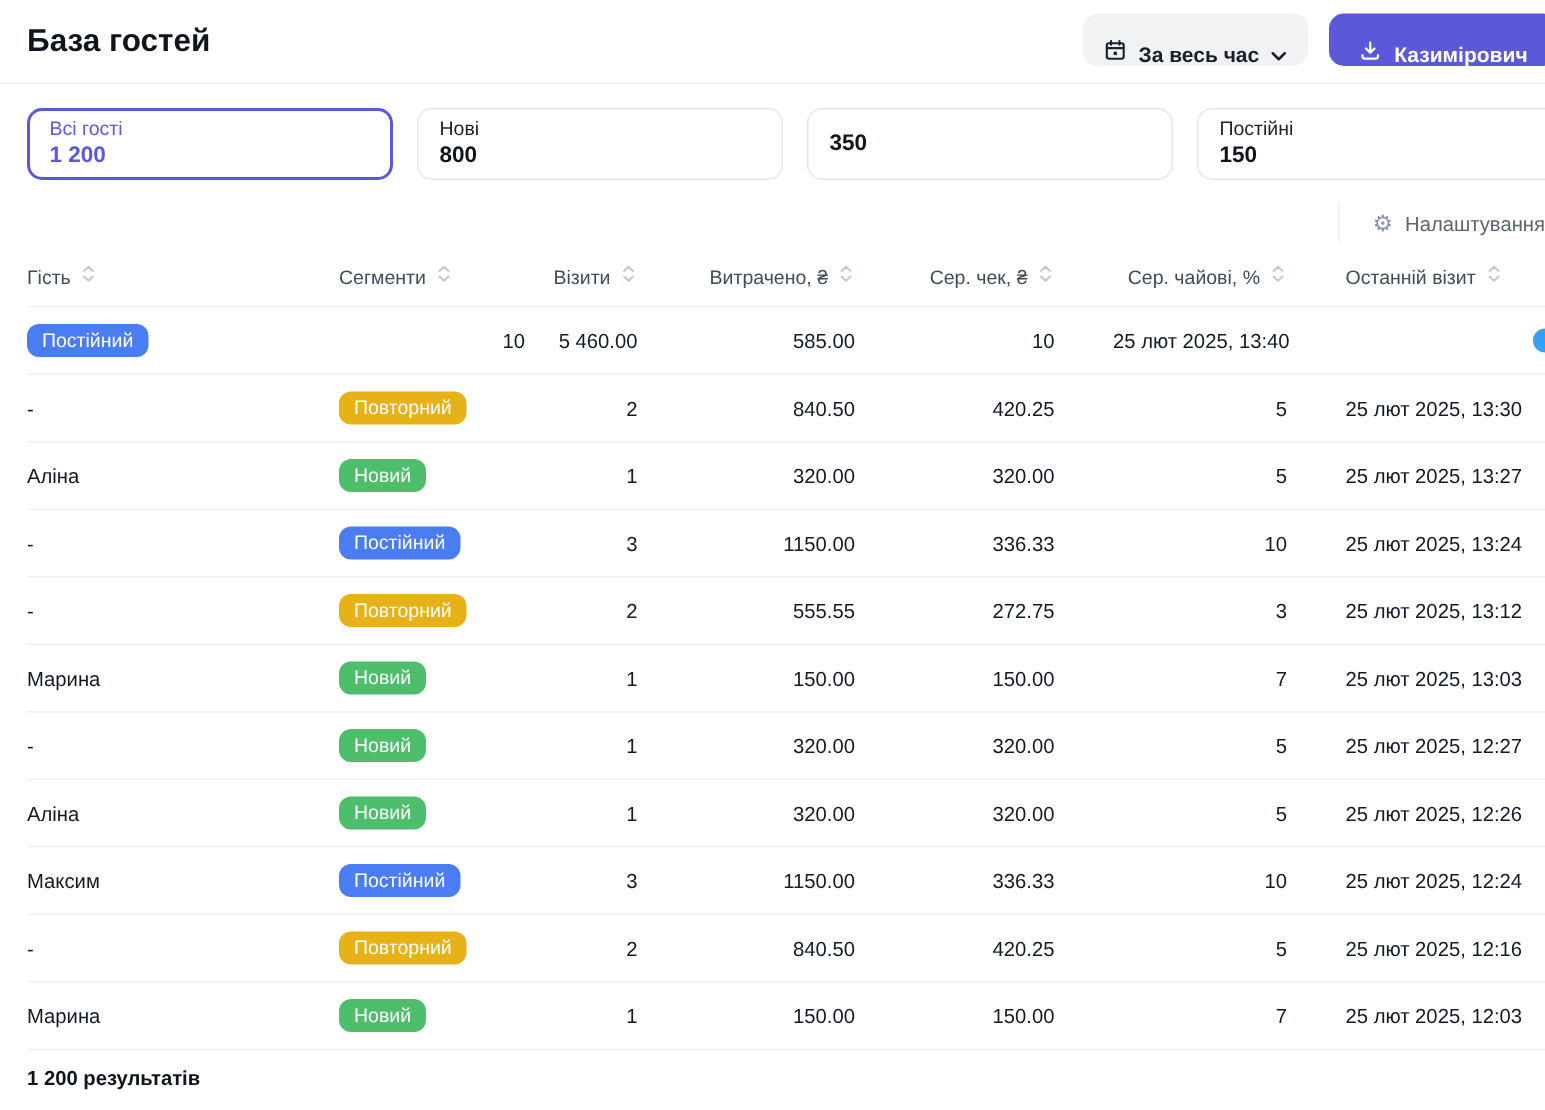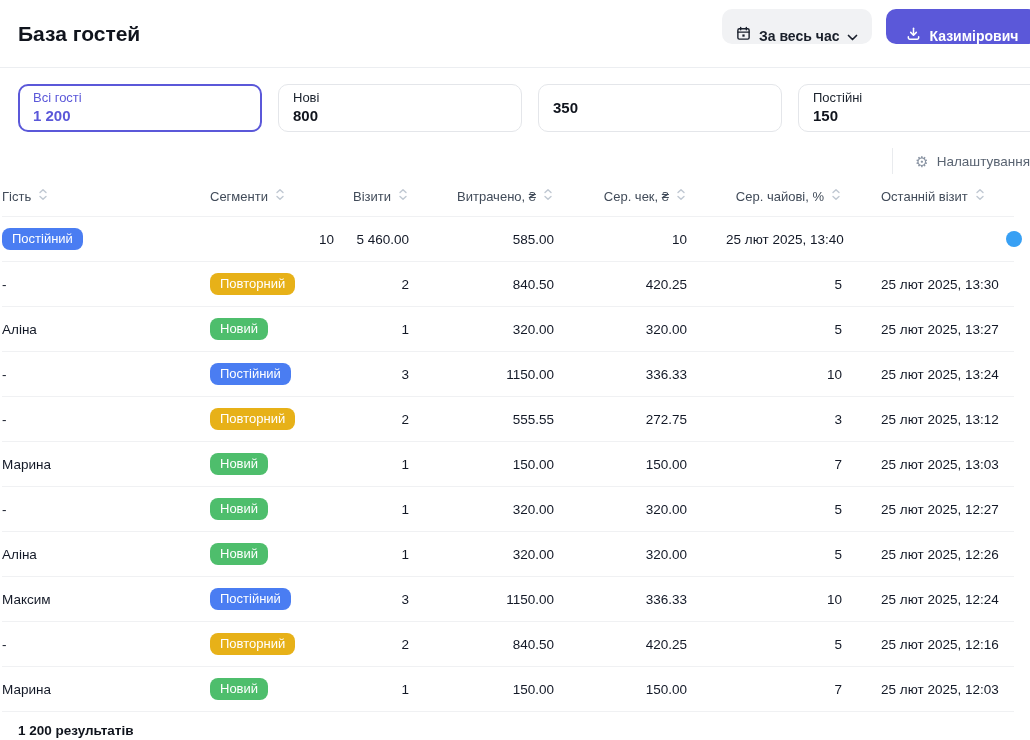--- a/index.html
+++ b/index.html
@@ -1,21 +1,21 @@
 <!DOCTYPE html>
 <html style="--accent: #5B58D9; --indicator: #38A0F4;"><head>
 <meta charset="utf-8">
 <style>
   * { box-sizing: border-box; }
   html,body { margin:0; padding:0; background:#fff; }
   body { font-family:"Liberation Sans","DejaVu Sans",sans-serif; color:#121826; }
   .page { position:relative; width:1030px; height:740px; overflow:hidden; background:#fff; }
 
   
-  .topbar { height:68px; display:flex; align-items:center; padding:0 18px; border-bottom:1px solid #ECEEF1; }
+  .topbar { height:56px; display:flex; align-items:center; padding:0 18px; border-bottom:1px solid #ECEEF1; }
   .page-title { font-size:21px; font-weight:700; margin:0; color:#10141D; }
   .actions { position:absolute; left:722px; top:9px; display:flex; gap:14px; }
   .btn { height:35px; display:flex; align-items:flex-end; gap:8px; border-radius:10px;
          font-size:14px; font-weight:700; border:none; cursor:pointer; font-family:inherit; white-space:nowrap; }
   .btn-light { background:#F1F2F4; color:#191F2A; padding:0 14px; }
   .btn-primary { background:var(--accent,#5B58D9); color:#fff; padding:0 20px; }
 
   
   .cards { display:flex; gap:16px; padding:16px 0 0 18px; }
   .card { width:244px; min-width:244px; height:48px; border:1px solid #E4E6EA; border-radius:10px;
@@ -30,21 +30,21 @@
   .chips-row { display:flex; align-items:center; padding:14px 0 0 18px; height:44px; }
   .chip { height:30px; display:flex; align-items:center; border:1px solid #E4E6EA; border-radius:999px;
           padding:0 14px; font-size:13.5px; font-weight:700; margin-right:10px; background:#fff;
           cursor:pointer; color:#171D28; }
   .settings { margin-left:auto; display:flex; align-items:center; gap:8px; color:#5A6472;
               font-size:13.5px; font-weight:500; cursor:pointer; }
   .vdiv { width:1px; height:26px; background:#E9EBEE; margin-right:14px; }
   .gear { font-size:15px; color:#8A94A3; line-height:1; }
 
   
-  .table { margin-left:2px; width:1012px; }
+  .table { margin-left:18px; width:1012px; }
   .trow { display:grid; grid-template-columns:208px 134px 75px 145px 133px 155px minmax(0,1fr);
           align-items:center; border-bottom:1px solid #F0F1F3; position:relative; }
   .thead-row { min-height:41px; }
   .body-row { min-height:45px; cursor:pointer; }
   .th { font-size:13px; color:#414B59; font-weight:500; display:flex; align-items:center; gap:6px;
         white-space:nowrap; cursor:pointer; }
   .th.ar { justify-content:flex-end; padding-right:10px; }
   .th.datecol { padding-left:29px; }
   .td { font-size:13.5px; color:#131927; white-space:nowrap; }
   .td.ar { text-align:right; padding-right:10px; font-weight:500; }

